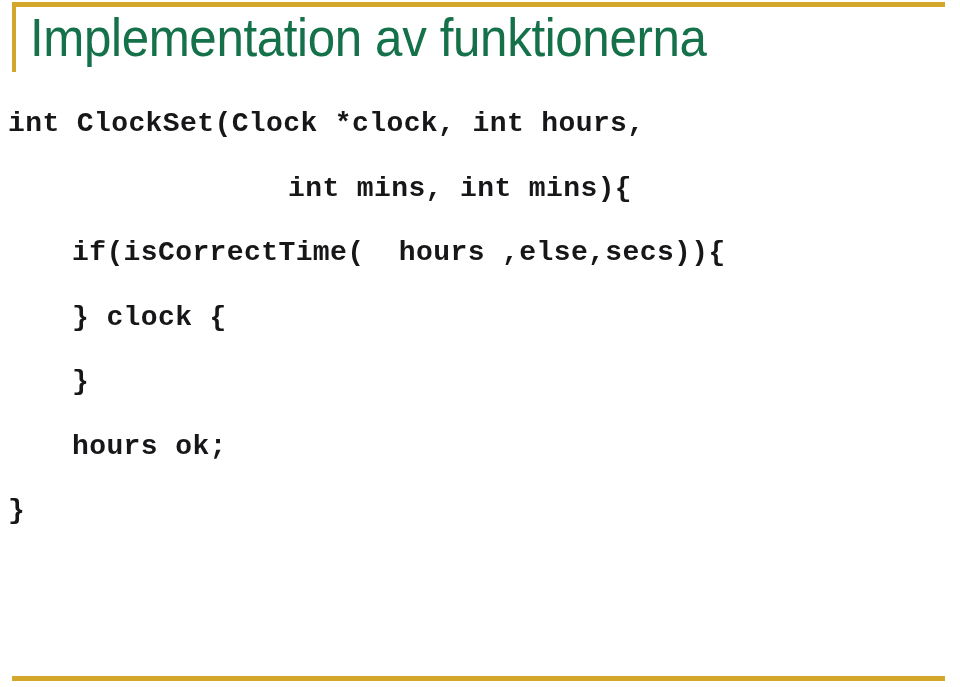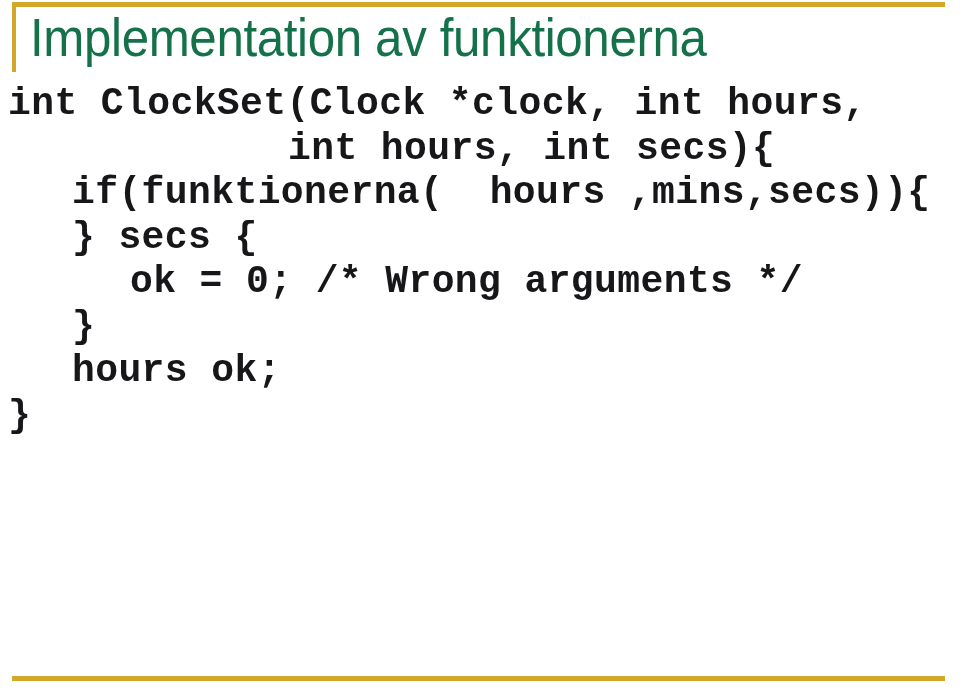--- a/index.html
+++ b/index.html
@@ -68,26 +68,27 @@
 
   
   .code {
     position: absolute;
     left: 0;
     top: 82px;
     width: 960px;
   }
   .code-line {
     font-family: "Liberation Mono", "DejaVu Sans Mono", monospace;
-    font-size: 38px;
+    font-size: 28px;
     line-height: 44.5px;
     color: #17171a;
     white-space: pre;
     font-weight: 700;
     letter-spacing: 0.4px;
+    margin-top: 20px;
   }
   .code-line .ind {
     display: inline-block;
   }
   
   .i0  { width: 8px; }
   .i1  { width: 64px; }
   .i3  { width: 130px; }
   .i4  { width: 288px; }
   .i5  { width: 8px; }
@@ -99,22 +100,21 @@
 <div class="slide">
 
   <div class="rule-top"></div>
   <div class="rule-left"></div>
   <div class="rule-bottom"></div>
 
   <div class="title">Implementation av funktionerna</div>
 
   <div class="code">
       <div class="code-line"><span class="ind i0"></span><span>int ClockSet(Clock *clock, int hours,</span></div>
-      <div class="code-line"><span class="ind i4"></span><span>int hours, int secs){</span></div>
-      <div class="code-line"><span class="ind i6"></span><span>if(funktionerna(  hours ,mins,secs)){</span></div>
-      <div class="code-line"><span class="ind i6"></span><span>} secs {</span></div>
-      <div class="code-line"><span class="ind i3"></span><span>ok = 0; /* Wrong arguments */</span></div>
+      <div class="code-line"><span class="ind i4"></span><span>int mins, int mins){</span></div>
+      <div class="code-line"><span class="ind i6"></span><span>if(isCorrectTime(  hours ,else,secs)){</span></div>
+      <div class="code-line"><span class="ind i6"></span><span>} clock {</span></div>
       <div class="code-line"><span class="ind i6"></span><span>}</span></div>
       <div class="code-line"><span class="ind i6"></span><span>hours ok;</span></div>
       <div class="code-line"><span class="ind i5"></span><span>}</span></div>
     </div>
 
 </div>
 
 </body></html>

